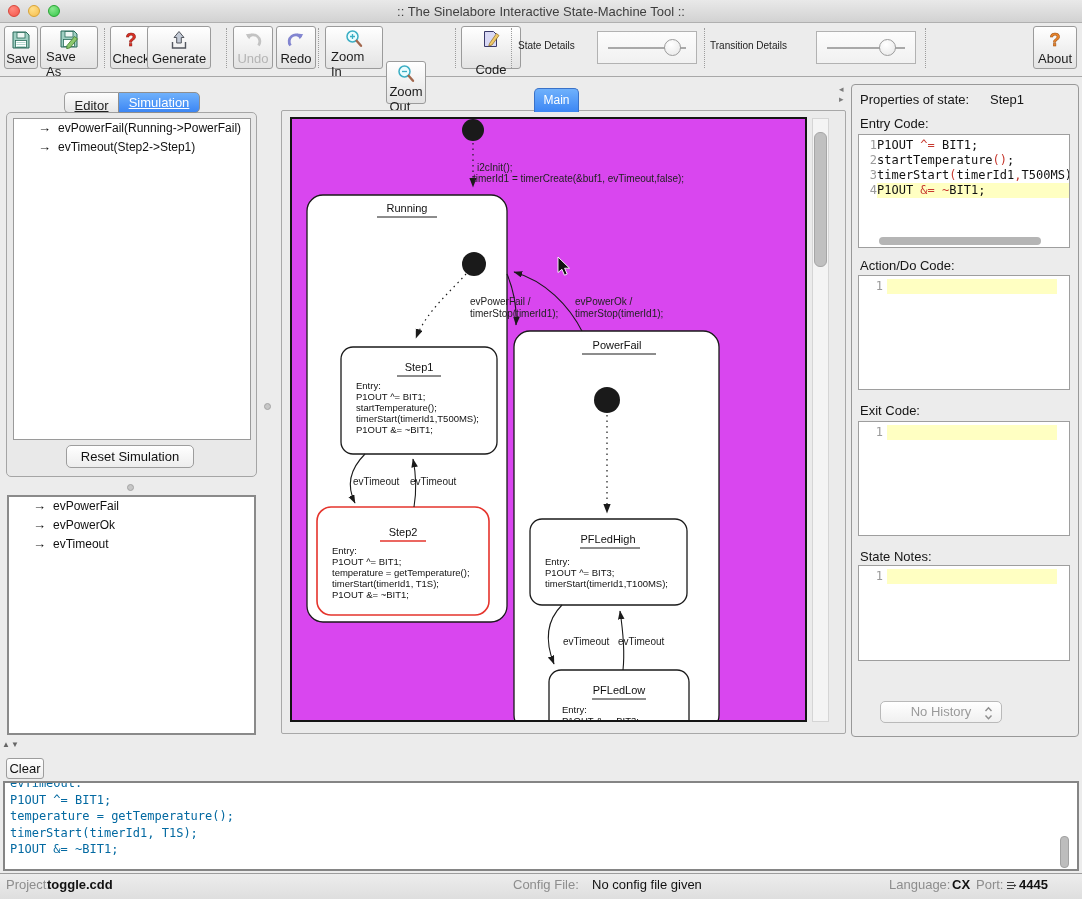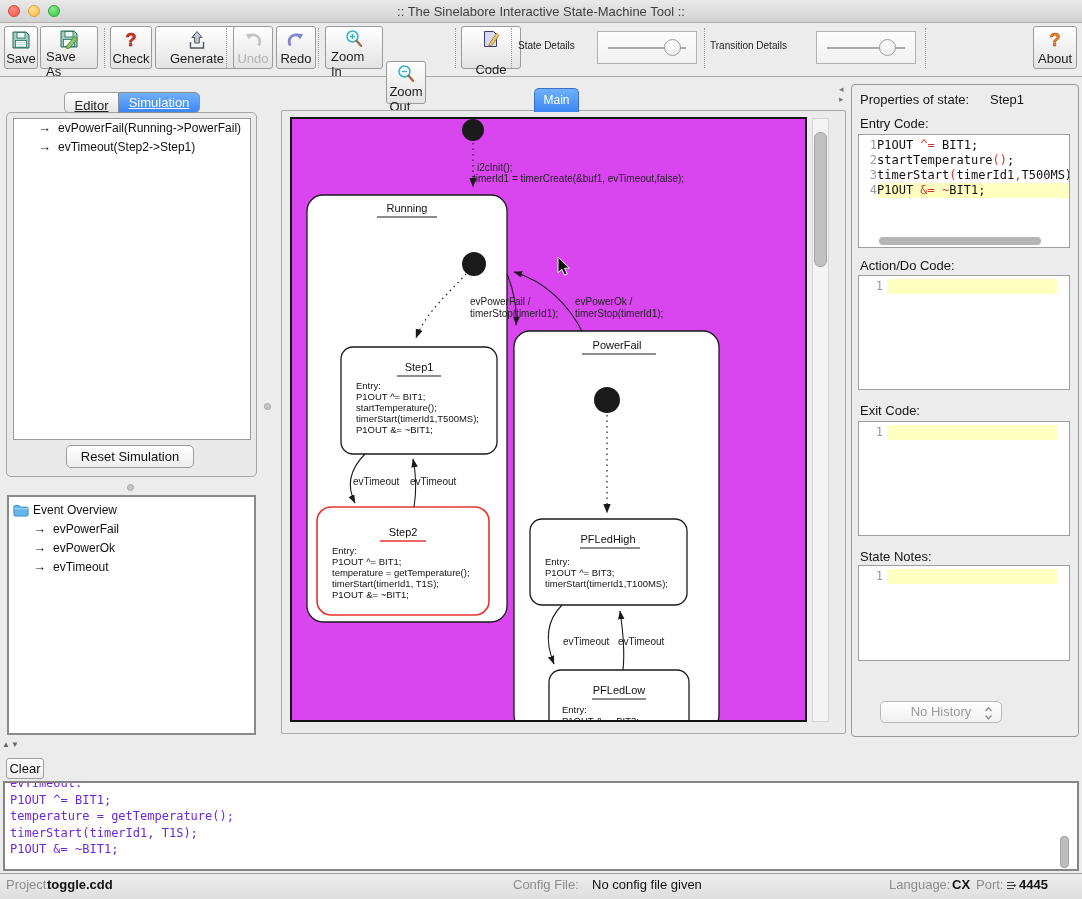--- a/index.html
+++ b/index.html
@@ -102,21 +102,21 @@
     font-size:13px; color:#9a9a9a; line-height:20px; text-align:center; }
   .history svg { position:absolute; right:8px; top:4px; }
 
   
   .bsplit { position:absolute; left:2px; top:740px; font-size:8px; color:#666; letter-spacing:1px; }
   .clearbtn { position:absolute; left:6px; top:758px; width:38px; height:21px;
     border:1px solid #9d9d9d; border-radius:3px; background:linear-gradient(#ffffff,#ededed);
     font-size:13px; color:#111; text-align:center; line-height:19px; }
   .console { position:absolute; left:3px; top:781px; width:1076px; height:90px;
     background:#fff; border:2px solid #858585; overflow:hidden; padding-left:5px; }
-  .cline { font:12px "DejaVu Sans Mono", monospace; line-height:16.5px; color:#6d28d9; white-space:pre; }
+  .cline { font:12px "DejaVu Sans Mono", monospace; line-height:16.5px; color:#0369a1; white-space:pre; }
   .cline.first { margin-top:-8px; }
   .cscroll { position:absolute; left:1060px; top:836px; width:9px; height:32px;
     border-radius:4px; background:#bdbdbd; border:1px solid #a2a2a2; }
 
   
   .statusbar { position:absolute; left:0; top:873px; width:1082px; height:28px;
     background:linear-gradient(#ededed,#dddddd); border-top:1px solid #9d9d9d; font-size:13px; }
   .statusbar .sl { position:absolute; top:3px; color:#8d8d8d; }
   .statusbar .sv { position:absolute; top:3px; color:#111; }
   .statusbar .b { font-weight:bold; }
@@ -156,21 +156,21 @@
   </div>
   <div class="tsep" style="left:104px;"></div>
   <div class="tbtn" style="left:110px;width:42px;">
     <span class="ticon">
       <svg width="20" height="20" viewBox="0 0 20 20">
           <text x="10" y="16" text-anchor="middle" font-size="18" font-weight="bold" font-family="Liberation Serif, serif" fill="#d93025" stroke="#8a1007" stroke-width="0.5">?</text>
         </svg>
     </span>
       <span>Check</span>
   </div>
-  <div class="tbtn" style="left:155px;width:84px;justify-content:center;">
+  <div class="tbtn" style="left:147px;width:64px;justify-content:center;">
     <span class="ticon">
       <svg width="20" height="20" viewBox="0 0 20 20">
           <path d="M10 1.5 L15 7.5 H12.3 V13 H7.7 V7.5 H5 Z" fill="#c3cad6" stroke="#52565e"></path>
           <path d="M3.5 12 v6 h13 v-6" fill="none" stroke="#52565e" stroke-width="1.4"></path>
         </svg>
     </span>
       <span>Generate</span>
   </div>
   <div class="tsep" style="left:226px;"></div>
   <div class="tbtn disabled" style="left:233px;width:40px;">
@@ -257,29 +257,20 @@
   <div class="trow">
     <span class="arr">→</span>
     <span class="tlbl" style="left:44px;">evTimeout(Step2-&gt;Step1)</span>
   </div>
 </div>
 <div class="resetbtn">Reset Simulation</div>
 
 <div class="gripdot" style="left:127px;top:484px;"></div>
 
 <div class="overviewbox">
-  <div class="trow" style="margin-top:4px;">
-    <span class="ticn">
-      <svg width="16" height="13" viewBox="0 0 18 14">
-          <path d="M1 3q0-1.7 1.7-1.7h4.2L8.5 3.2h7q1.5 0 1.5 1.5v7q0 1.6-1.6 1.6H2.6Q1 13.3 1 11.7z" fill="#64b5e8" stroke="#3a85bb"></path>
-          <path d="M1 5h16.5" stroke="#a6d8f7" stroke-width="1.2"></path>
-        </svg>
-    </span>
-    <span class="tlbl" style="left:24px;">Event Overview</span>
-  </div>
   <div class="trow">
     <span class="arr">→</span>
     <span class="tlbl" style="left:44px;">evPowerFail</span>
   </div>
   <div class="trow">
     <span class="arr">→</span>
     <span class="tlbl" style="left:44px;">evPowerOk</span>
   </div>
   <div class="trow">
     <span class="arr">→</span>

